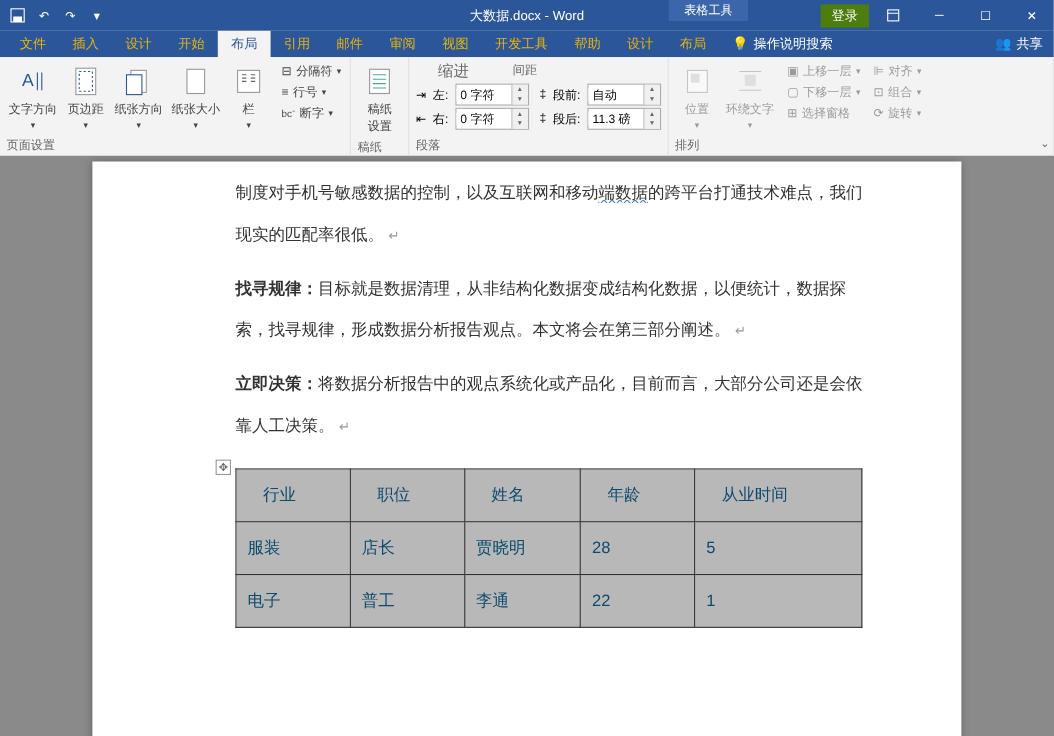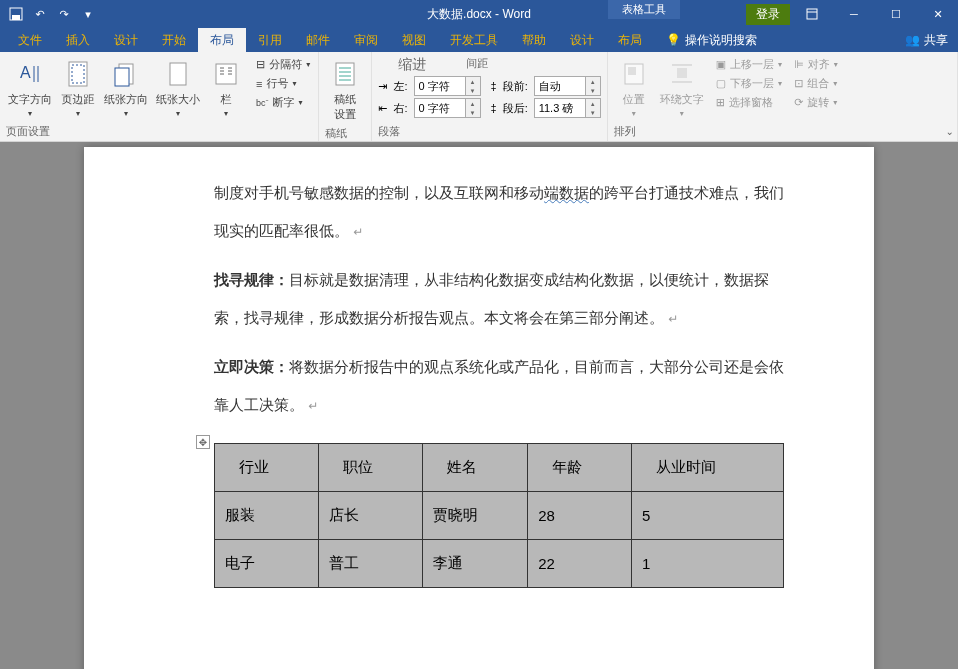--- a/index.html
+++ b/index.html
@@ -30,29 +30,29 @@
     .ribbon-stack { display: flex; flex-direction: column; gap: 2px; }
     .spin-input { display: flex; align-items: center; border: 1px solid #ababab; background: #fff; height: 20px; }
     .spin-input input { border: none; width: 50px; font-size: 11px; padding: 0 4px; outline: none; }
     .spin-btns { display: flex; flex-direction: column; border-left: 1px solid #ababab; }
     .spin-btn { width: 14px; height: 9px; font-size: 6px; background: #f0f0f0; display: flex; align-items: center; justify-content: center; color: #666; }
     .ribbon-collapse { position: absolute; right: 4px; bottom: 4px; font-size: 10px; color: #666; }
     
     .doc-area { height: 527px; background: #8a8a8a; overflow: auto; padding-top: 5px; display: flex; justify-content: center; }
     .page { background: #fff; width: 790px; padding: 0 90px 40px 130px; box-shadow: 0 0 8px rgba(0,0,0,0.3); min-height: 800px; }
     .para { font-size: 15px; line-height: 2.5; color: #333; margin-top: 12px; }
-    .para.first { margin-top: 0; padding-top: 27px; }
+    .para.first { margin-top: 0; padding-top: 10px; }
     .bold { font-weight: bold; }
     .wavy { text-decoration: underline wavy #4a7ebb; text-decoration-thickness: 1px; }
     .ret-mark { color: #999; font-size: 12px; }
     
     .table-anchor { position: relative; }
     .table-move { position: absolute; left: -18px; top: -8px; width: 14px; height: 14px; border: 1px solid #999; background: #fff; display: flex; align-items: center; justify-content: center; font-size: 10px; color: #666; }
     .doc-table { border-collapse: collapse; width: 100%; margin-top: 20px; }
-    .doc-table td { border: 1px solid #333; background: #b8b8b8; padding: 14px 10px; font-size: 15px; color: #000000; }
+    .doc-table td { border: 1px solid #333; background: #b8b8b8; padding: 14px 10px; font-size: 15px; color: #0c4a6e; }
     .doc-table tr:first-child td { text-align: left; padding-left: 24px; }
     
     svg { display: block; }
   </style>
 </head>
 <body>
 
 <div class="title-bar">
   <div class="title-bar-left">
     <span class="qat-icon">

